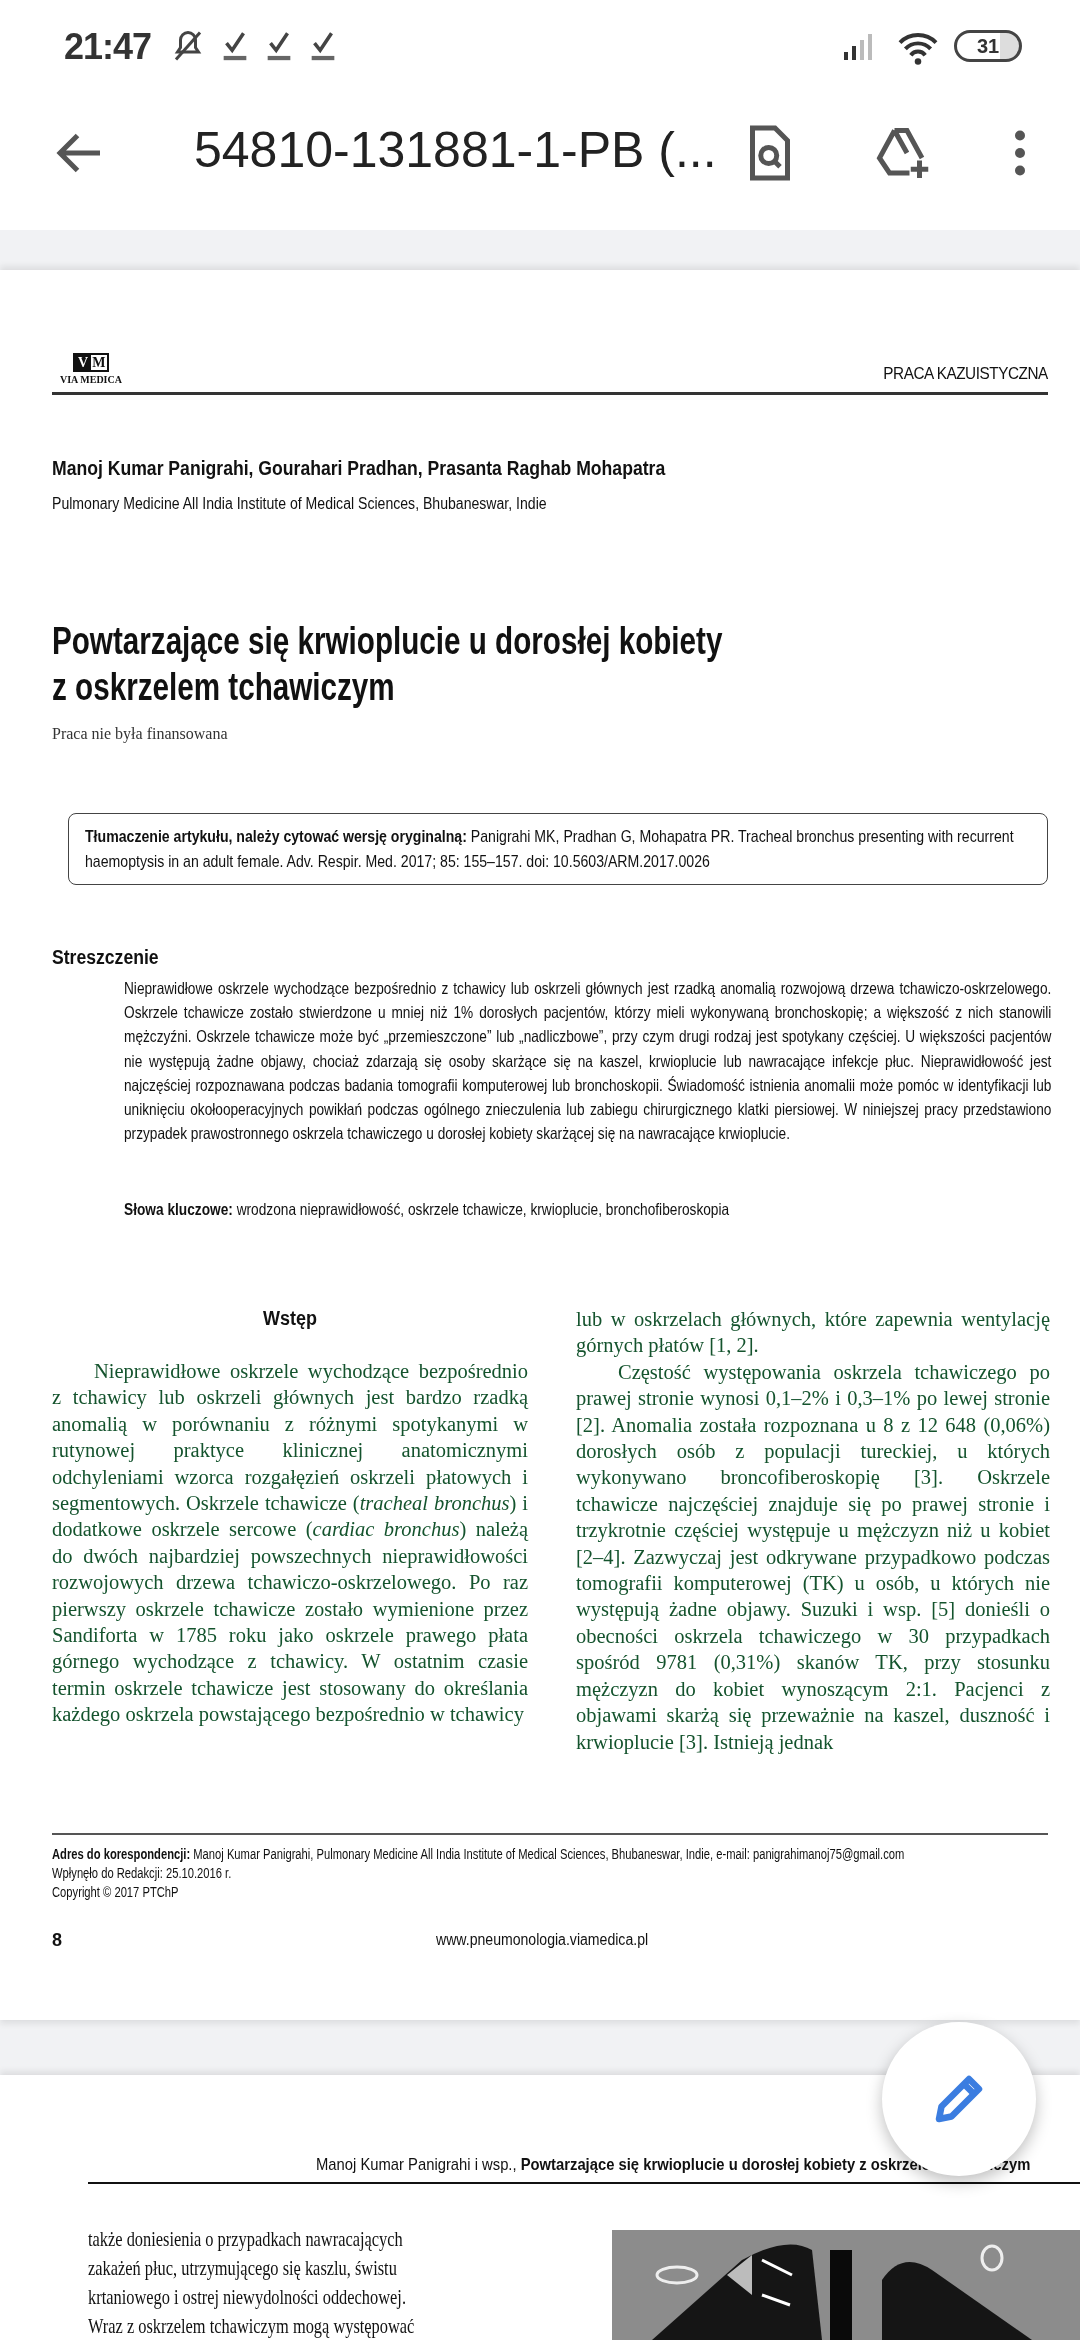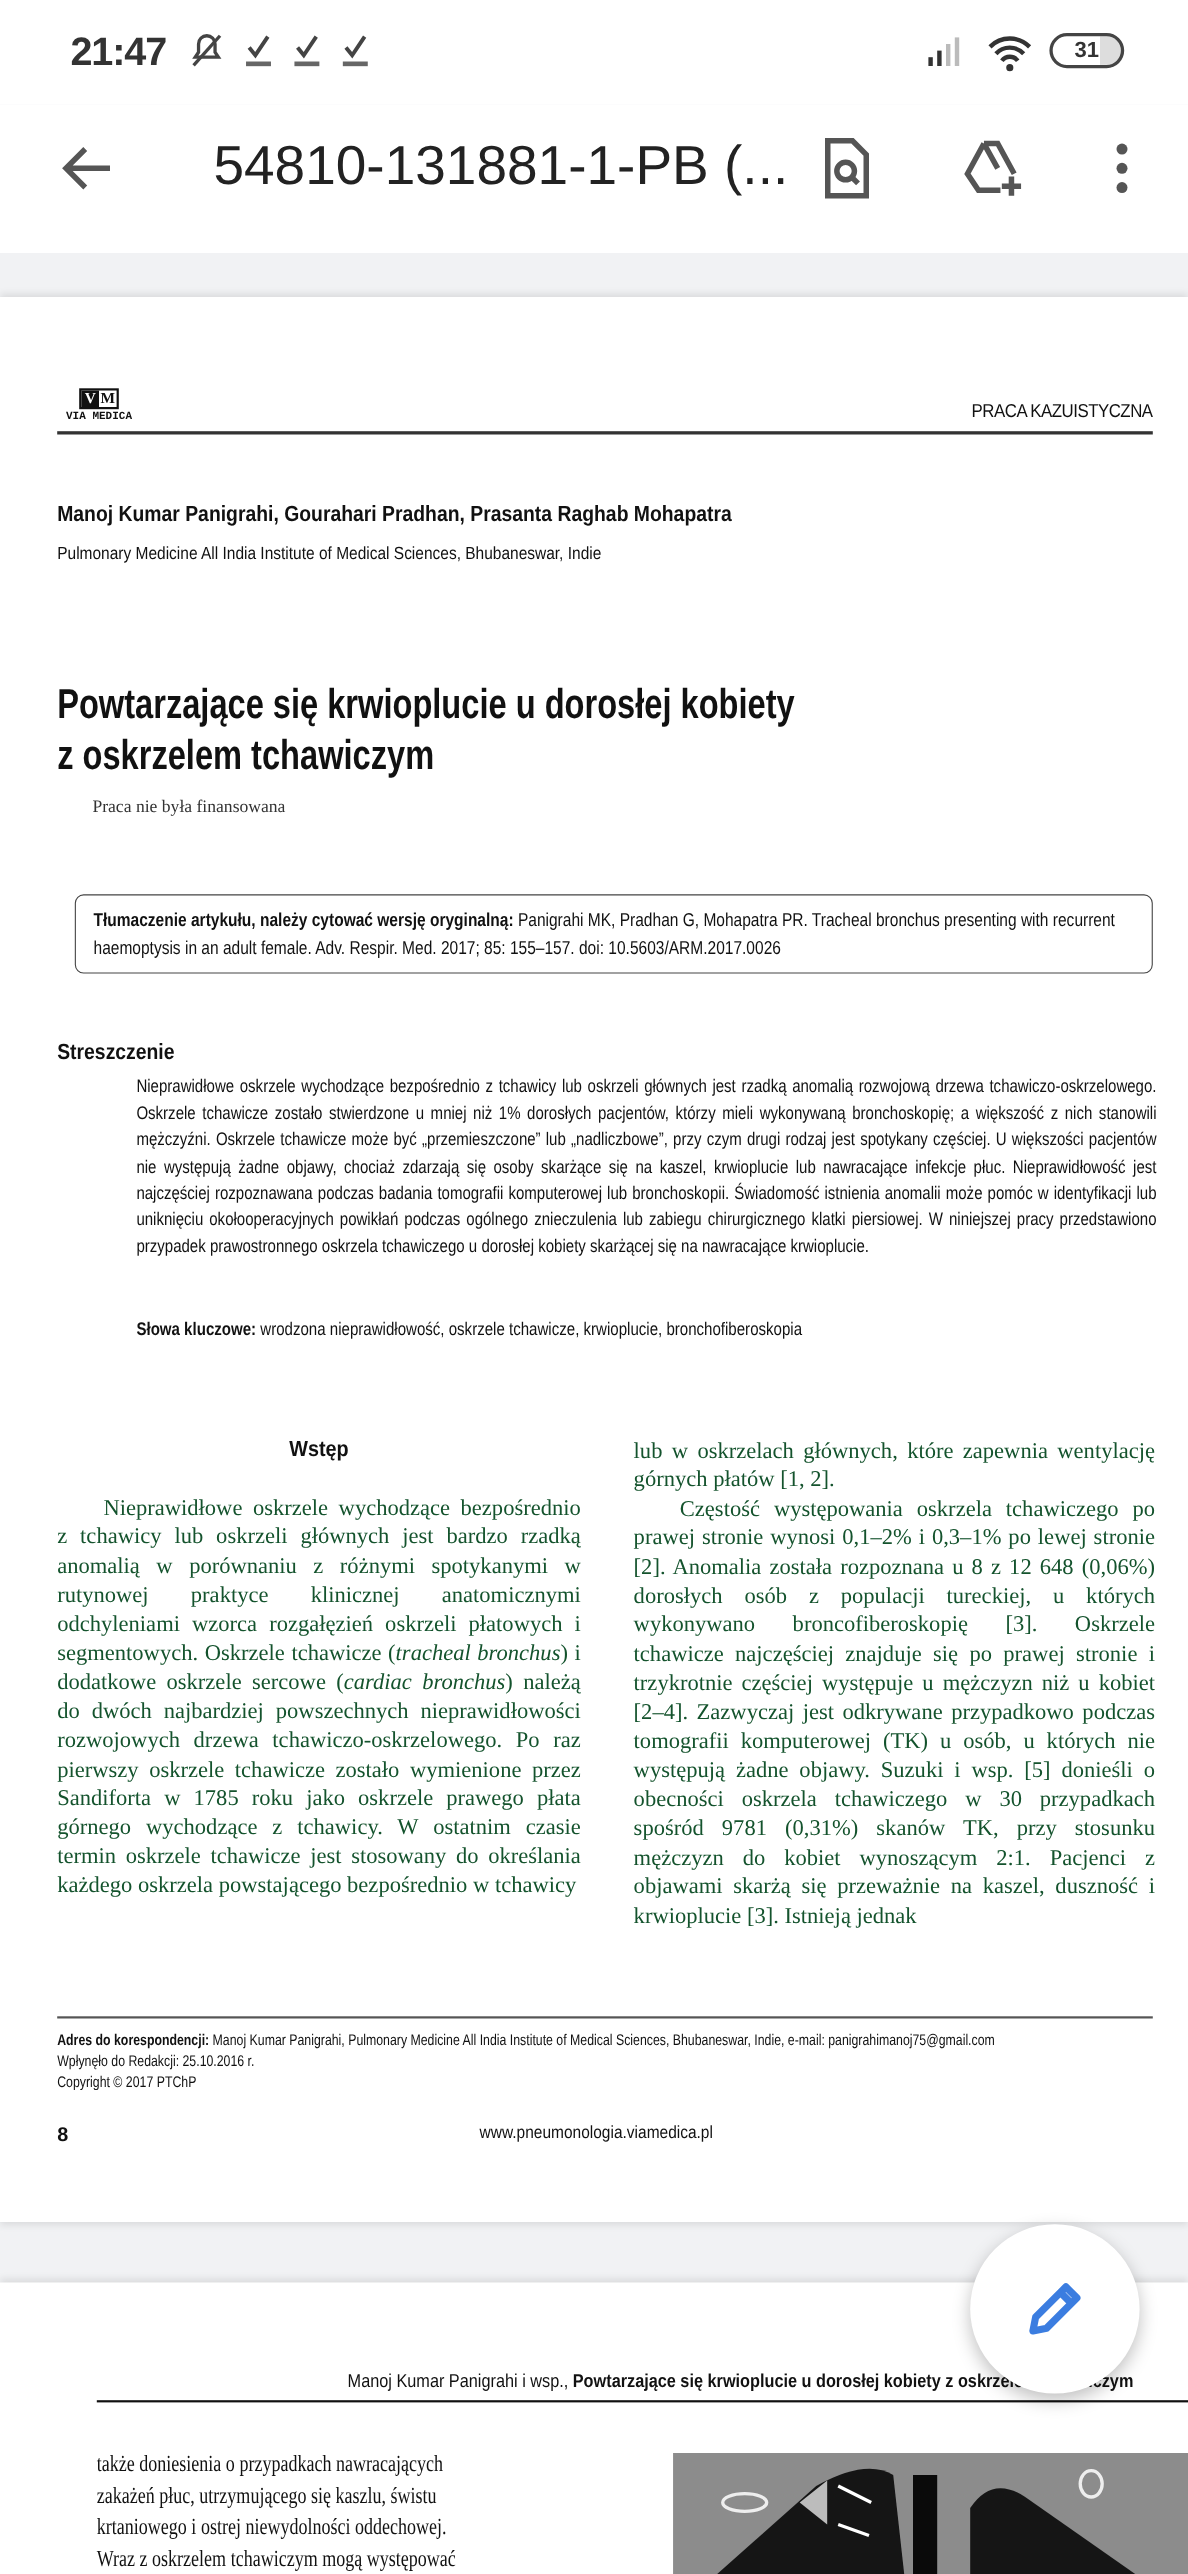--- a/index.html
+++ b/index.html
@@ -13,27 +13,27 @@
   .appbar .back { position:absolute; left:50px; top:28px; width:60px; height:60px; }
   .appbar .title { position:absolute; left:194px; top:26px; font-size:50px; color:#222; white-space:nowrap; }
   .appbar .ic { position:absolute; top:28px; width:60px; height:60px; }
   .page { position:absolute; left:0; width:1080px; background:#fff; box-shadow:0 -4px 6px rgba(0,0,0,0.08), 0 4px 6px rgba(0,0,0,0.08); }
   .page1 { top:270px; height:1750px; }
   .page2 { top:2075px; height:265px; }
   .hdr-logo { position:absolute; left:60px; top:83px; text-align:center; }
   .logo-box { display:inline-flex; border:2px solid #111; }
   .logo-box span { display:inline-block; width:16px; height:15px; font-family:"Liberation Serif", serif; font-weight:bold; font-size:14px; line-height:15px; text-align:center; }
   .logo-box .v { background:#111; color:#fff; }
-  .logo-text { font-family:Liberation Mono, monospace; font-weight:bold; font-size:10px; margin-top:2px; }
+  .logo-text { font-family:Liberation Serif, serif; font-weight:bold; font-size:10px; margin-top:2px; }
   .hdr-right { position:absolute; right:32px; top:94px; font-size:17px; letter-spacing:-0.5px; transform:scaleX(0.9); transform-origin:right; }
   .hdr-rule { position:absolute; left:52px; right:32px; top:122px; height:3px; background:#333; }
   .authors { position:absolute; left:52px; top:187px; font-size:20px; font-weight:bold; transform:scaleX(0.88); transform-origin:left; white-space:nowrap; }
   .affil { position:absolute; left:52px; top:225px; font-size:16px; transform:scaleX(0.88); transform-origin:left; white-space:nowrap; }
   .art-title { position:absolute; left:52px; top:348px; font-size:38px; font-weight:bold; line-height:46px; transform:scaleX(0.78); transform-origin:left; white-space:nowrap; }
-  .funding { position:absolute; left:52px; top:455px; font-family:"Liberation Serif", serif; font-size:16px; color:#333;margin-left:32px; }
+  .funding { position:absolute; left:52px; top:455px; font-family:"Liberation Serif", serif; font-size:16px; color:#333; }
   .cite-box { position:absolute; left:68px; right:32px; top:543px; height:70px; border:1.5px solid #444; border-radius:8px; }
   .cite-box p { margin:0; position:absolute; left:16px; top:10px; width:1150px; font-size:17px; line-height:25px; transform:scaleX(0.83); transform-origin:left; }
   .abs-h { position:absolute; left:52px; top:676px; font-size:20px; font-weight:bold; transform:scaleX(0.88); transform-origin:left; }
   .abs-body { position:absolute; left:124px; top:706px; width:1120px; font-size:16.5px; line-height:24.2px; text-align:justify; transform:scaleX(0.828); transform-origin:left; }
   .keywords { position:absolute; left:124px; top:930px; font-size:16.5px; transform:scaleX(0.83); transform-origin:left; white-space:nowrap; }
   .col { position:absolute; top:0; font-family:"Liberation Serif", serif; font-size:20.5px; line-height:26.4px; text-align:justify; color:#14532d; }
   .col-left { left:52px; width:476px; top:1088px; }
   .col-right { left:576px; width:474px; top:1036px; }
   .sec-h { position:absolute; left:52px; width:476px; top:1037px; text-align:center; font-size:20px; font-weight:bold; transform:scaleX(0.9); }
   .indent { text-indent:42px; }

